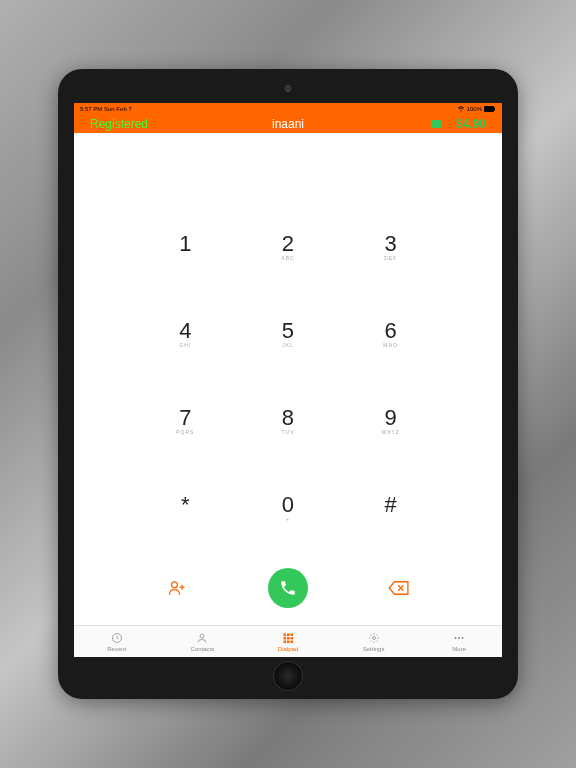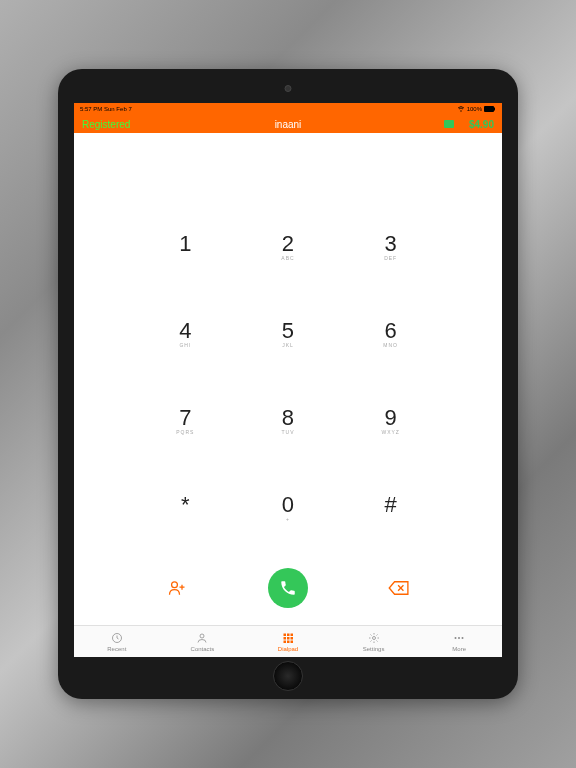--- a/index.html
+++ b/index.html
@@ -3,21 +3,21 @@
 <meta charset="utf-8">
 <style>
 * { margin: 0; padding: 0; box-sizing: border-box; font-family: -apple-system, Helvetica, Arial, sans-serif; }
 body { width: 576px; height: 768px; overflow: hidden; background: linear-gradient(135deg, #b0b0b0 0%, #8a8a8a 25%, #c5c5c5 50%, #7a7a7a 75%, #a0a0a0 100%); display: flex; align-items: center; justify-content: center; }
 .tablet { width: 460px; height: 630px; background: #1a1a1a; border-radius: 24px; padding: 34px 16px 42px 16px; position: relative; box-shadow: 0 4px 20px rgba(0,0,0,0.4); display: flex; flex-direction: column; }
 .camera { position: absolute; top: 16px; left: 50%; transform: translateX(-50%); width: 7px; height: 7px; background: #333; border-radius: 50%; border: 1px solid #444; }
 .home-btn { position: absolute; bottom: 8px; left: 50%; transform: translateX(-50%); width: 30px; height: 30px; background: radial-gradient(circle, #2a2a2a 0%, #0a0a0a 70%); border-radius: 50%; border: 1px solid #333; }
 .screen { flex: 1; background: #fff; display: flex; flex-direction: column; overflow: hidden; }
 .status-bar { height: 12px; background: #ff6600; display: flex; align-items: center; justify-content: space-between; padding: 0 6px; font-size: 6px; color: #000; }
 .status-right { display: flex; align-items: center; gap: 2px; }
-.header { height: 18px; background: #ff6600; display: flex; align-items: center; justify-content: space-between; padding: 0 8px; font-size: 10px; }
+.header { height: 18px; background: #ff6600; display: flex; align-items: center; justify-content: space-between; padding: 0 16px; font-size: 12px; }
 .reg { color: #3cff3c; font-weight: 500; }
 .title { color: #fff; font-weight: 400; position: absolute; left: 50%; transform: translateX(-50%); }
 .balance { display: flex; align-items: center; gap: 15px; }
 .balance-icon { width: 10px; height: 8px; background: #34c759; border-radius: 1px; }
 .balance-text { color: #34c759; font-weight: 600; }
 .content { flex: 1; display: flex; flex-direction: column; background: #fff; }
 .display-area { height: 50px; }
 .keypad { flex: 1; display: grid; grid-template-columns: repeat(3, 1fr); grid-template-rows: repeat(4, 1fr); padding: 20px 60px 10px 60px; }
 .key { display: flex; flex-direction: column; align-items: center; justify-content: center; cursor: pointer; }
 .key-digit { font-size: 22px; color: #222; font-weight: 400; }

